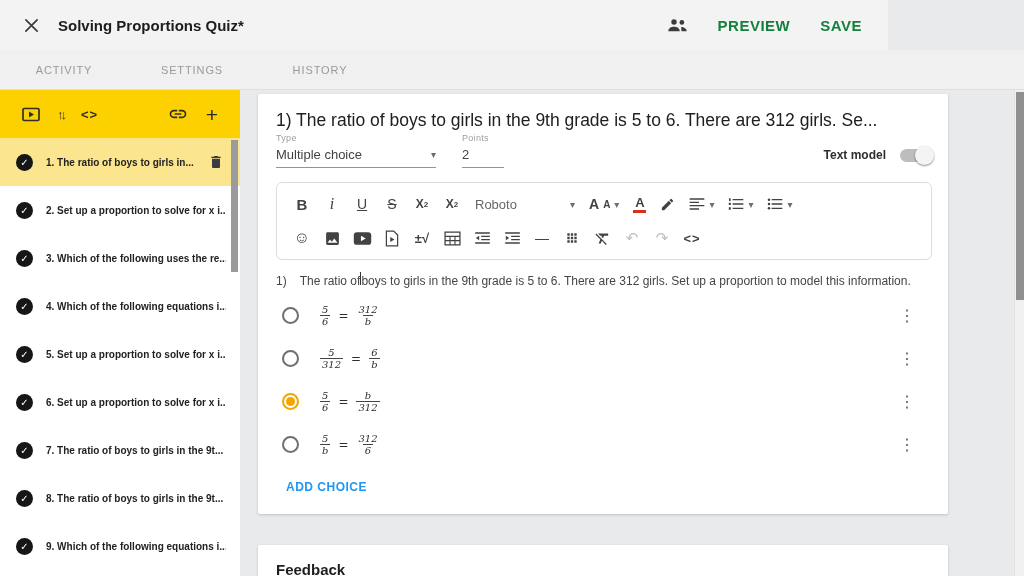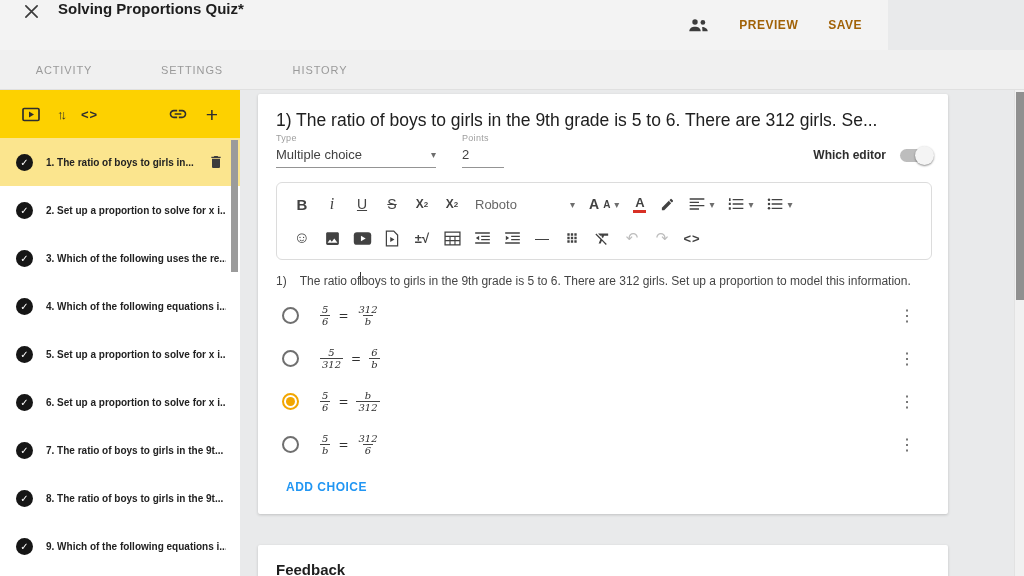--- a/index.html
+++ b/index.html
@@ -7,25 +7,25 @@
     --accent:#2196f3;
     --underline:#29a4dd;
     --radio-sel:#f2a600;
   }
   *{margin:0;padding:0;box-sizing:border-box;}
   html,body{width:1024px;height:576px;overflow:hidden;}
   body{font-family:"Liberation Sans",sans-serif;background:#e9eaeb;position:relative;color:#212121;}
   button{background:none;border:none;font-family:inherit;cursor:pointer;}
 
   
-  .header{position:absolute;top:0;left:0;width:888px;height:50px;background:#f3f3f3;display:flex;}
+  .header{position:absolute;top:0;left:0;width:888px;height:50px;background:#f3f3f3;display:flex;align-items:center;}
   .close-btn{margin-left:20px;width:22px;height:22px;display:flex;align-items:center;justify-content:center;}
   .title{margin-left:16px;font-size:15px;font-weight:700;color:#1d1d1d;}
   .header-right{margin-left:auto;display:flex;align-items:center;gap:30px;margin-right:26px;}
-  .hdr-action{font-size:12px;font-weight:700;color:#a16207;letter-spacing:.5px;}
+  .hdr-action{font-size:15px;font-weight:700;color:#15803d;letter-spacing:.5px;}
   .people-btn{display:flex;align-items:center;}
 
   
   .tabbar{position:absolute;top:50px;left:0;width:1024px;height:40px;background:#f0f0f0;border-bottom:1px solid #e0e0e0;display:flex;}
   .tab{width:128px;display:flex;align-items:center;justify-content:center;position:relative;font-size:11px;letter-spacing:.9px;color:#9a9a9a;font-weight:500;cursor:pointer;}
   .tab.active{color:#63707a;}
   .tab .tab-underline{display:none;position:absolute;bottom:-1px;left:28px;right:28px;height:3px;background:var(--underline);}
   .tab.active .tab-underline{display:block;}
 
   
@@ -230,21 +230,21 @@
           <span class="dd">▾</span>
         </span>
       </div>
       <div class="field points-field">
         <span class="field-label">Points</span>
         <span class="field-value">
           <span>2</span>
         </span>
       </div>
       <div class="texteditor-group">
-        <span class="texteditor-label">Which editor</span>
+        <span class="texteditor-label">Text model</span>
         <div class="toggle">
           <div class="knob"></div>
         </div>
       </div>
     </div>
 
     <div class="toolbar-box">
       <div class="tb-row">
         <button class="tbtn tb-b">B</button>
         <button class="tbtn tb-i">i</button>

